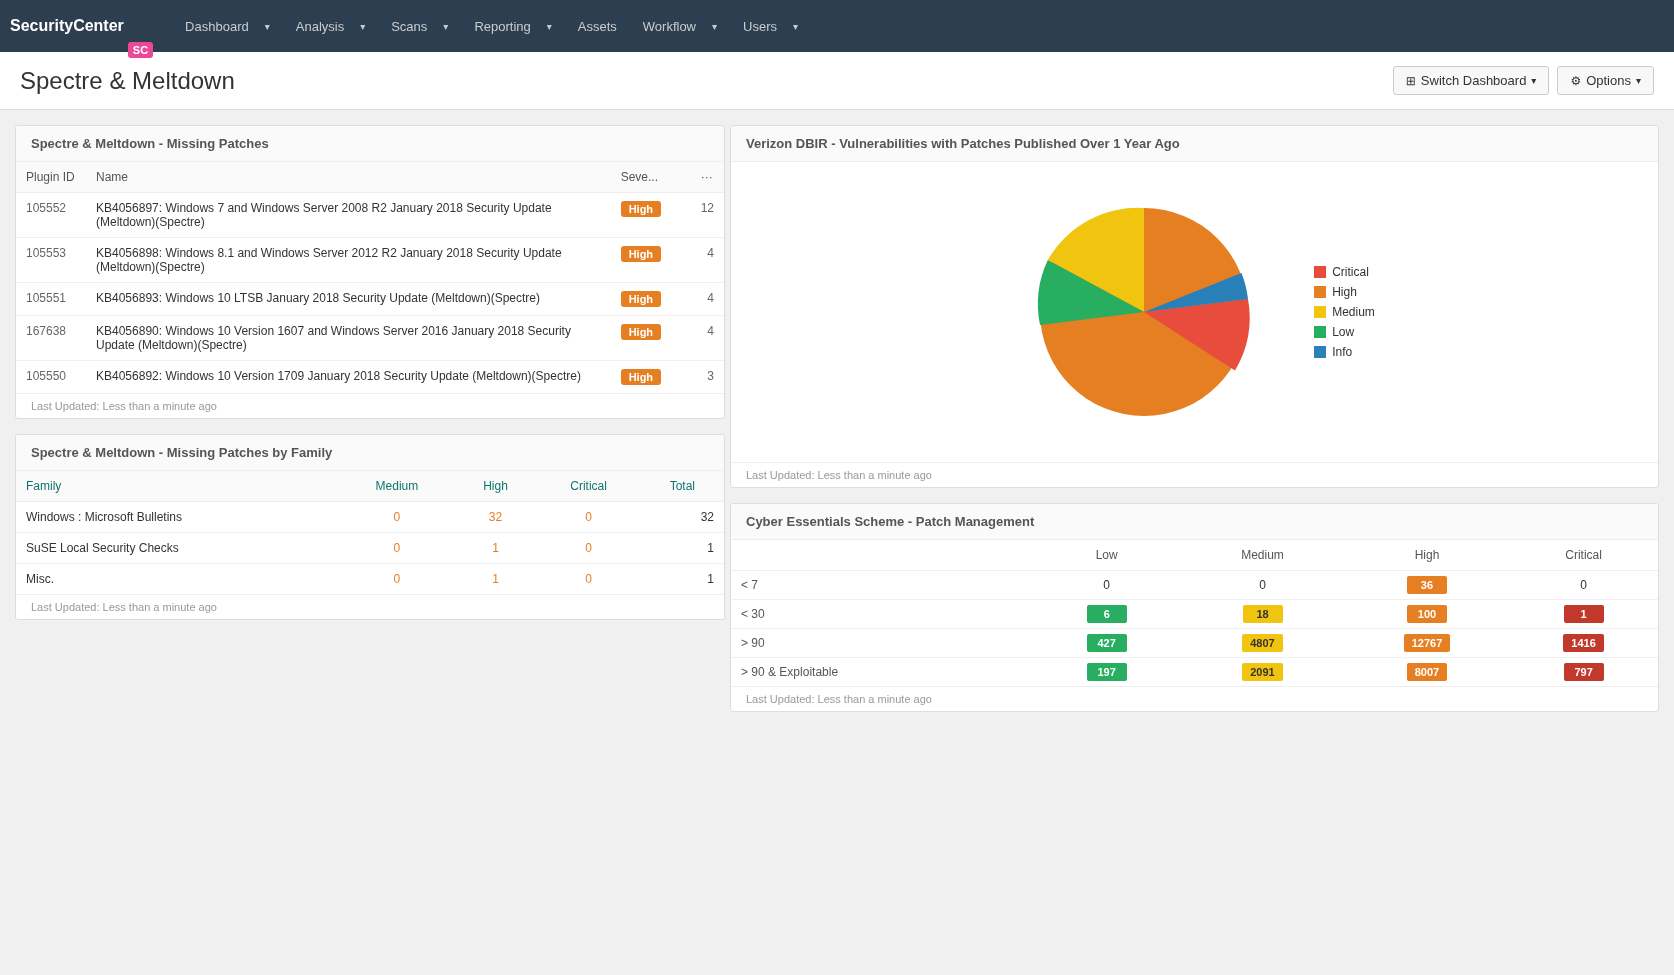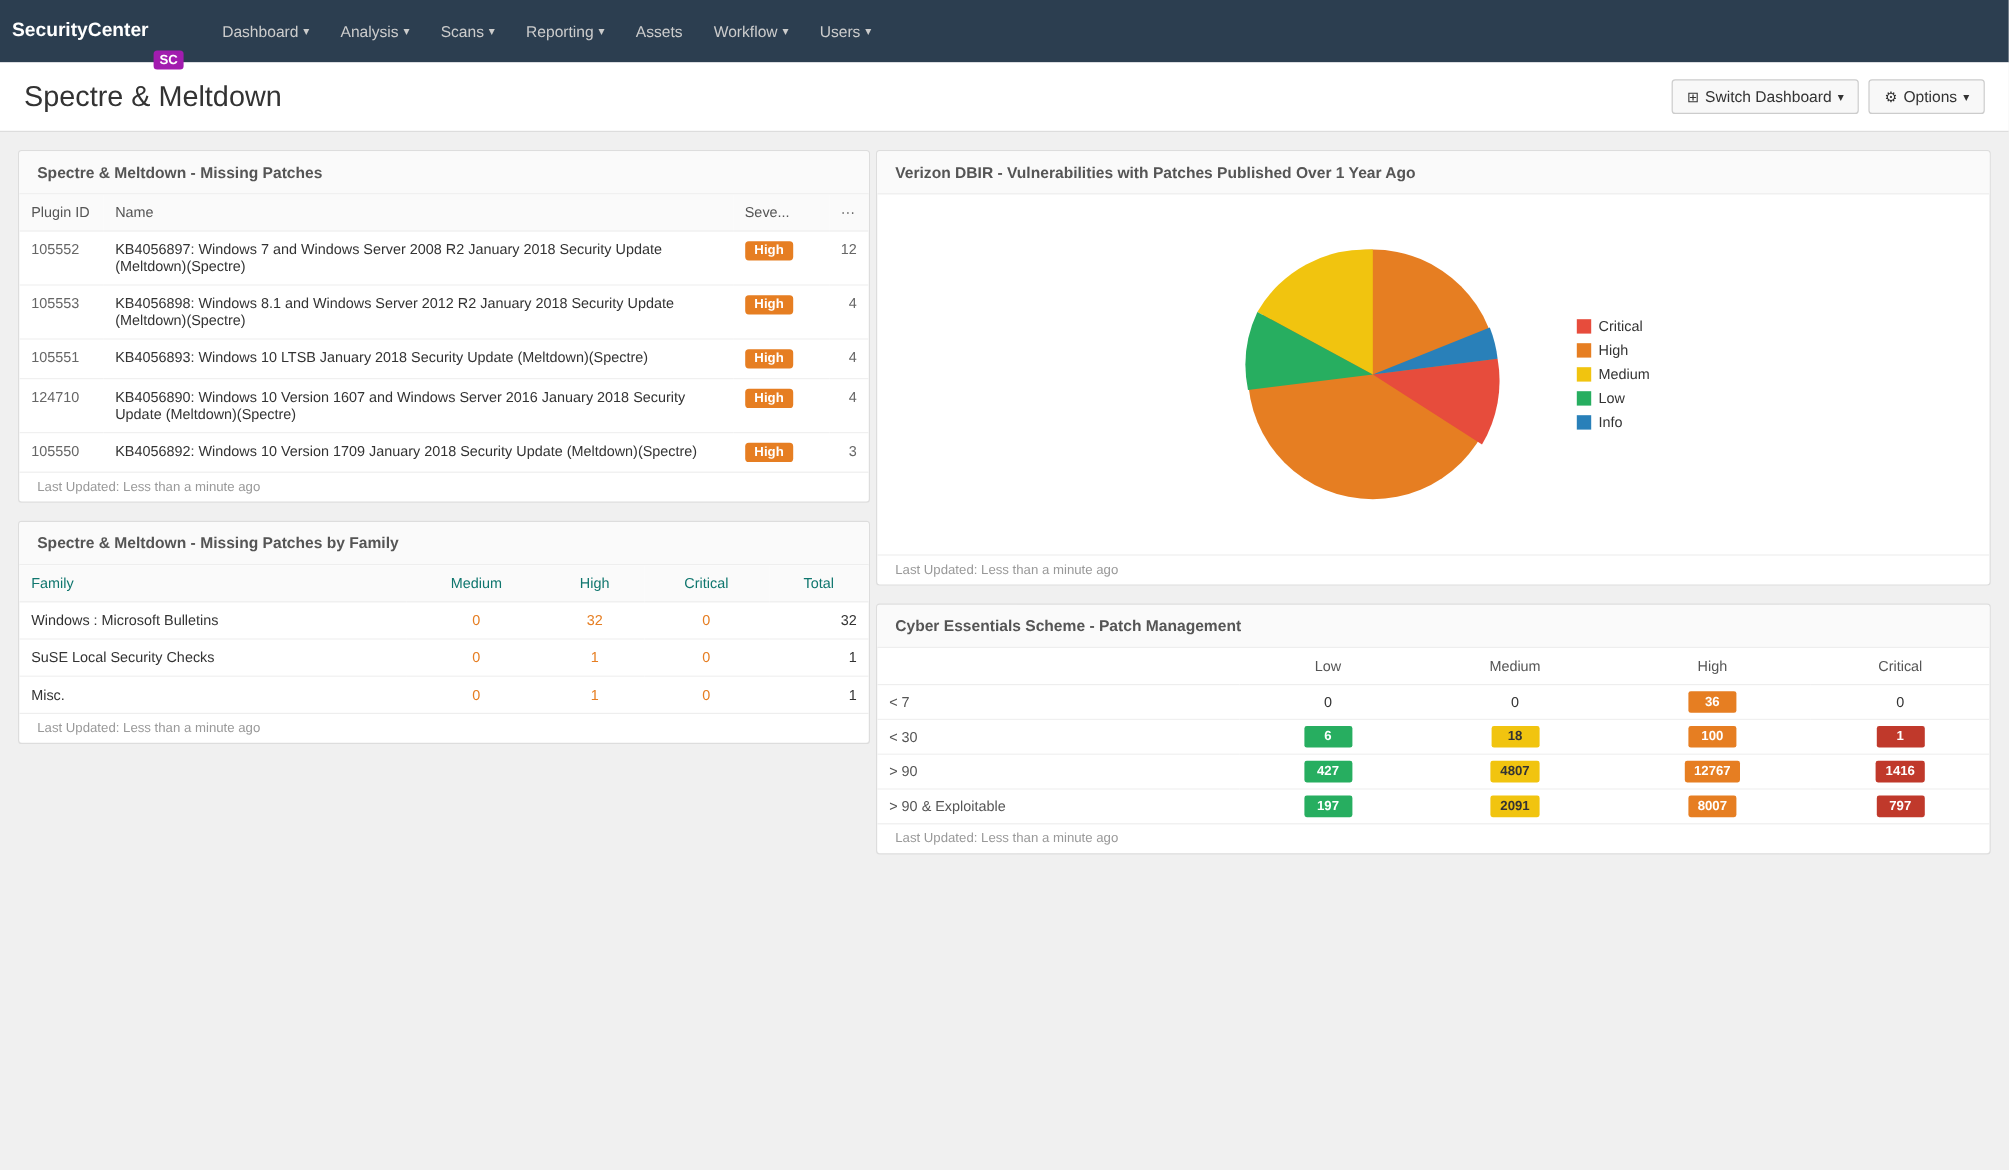--- a/index.html
+++ b/index.html
@@ -2,23 +2,23 @@
 <html><head>
   <meta charset="utf-8">
   <style>
     * { box-sizing: border-box; margin: 0; padding: 0; }
     body { font-family: Arial, sans-serif; font-size: 13px; background: #f0f0f0; color: #333; }
 
     
     .nav { background: #2c3e50; display: flex; align-items: center; padding: 0 10px; height: 52px; }
     .nav-brand { display: flex; align-items: center; margin-right: 20px; }
     .nav-brand-text { color: #fff; font-size: 16px; font-weight: bold; }
-    .nav-brand-badge { background: #a21caf; color: #fff; font-size: 11px; font-weight: bold; padding: 2px 5px; border-radius: 3px; margin-left: 4px; margin-top: 48px; }
+    .nav-brand-badge { background: #ec4899; color: #fff; font-size: 11px; font-weight: bold; padding: 2px 5px; border-radius: 3px; margin-left: 4px; margin-top: 48px; }
     .nav-items { display: flex; align-items: center; gap: 2px; }
-    .nav-item { color: #ccc; padding: 8px 12px; cursor: pointer; display: flex; align-items: center; gap: 4px; font-size: 13px; border-radius: 3px; }
+    .nav-item { color: #ccc; padding: 8px 12px; cursor: pointer; display: flex; align-items: center; gap: 16px; font-size: 13px; border-radius: 3px; }
     .nav-item .chevron { font-size: 10px; }
 
     
     .page-header { background: #fff; border-bottom: 1px solid #ddd; padding: 14px 20px; display: flex; align-items: flex-end; justify-content: space-between; }
     .page-title { font-size: 24px; font-weight: 300; color: #333; }
     .header-actions { display: flex; gap: 8px; }
     .btn { display: flex; align-items: center; gap: 5px; padding: 6px 12px; border: 1px solid #ccc; background: #f8f8f8; cursor: pointer; border-radius: 3px; font-size: 13px; color: #333; }
     .btn-icon { font-size: 12px; }
     .btn-caret { font-size: 10px; }
 
@@ -170,21 +170,21 @@
     <td class="col-sev"><span class="sev-badge sev-high">High</span></td>
     <td class="col-count">4</td>
   </tr>
                 <tr>
     <td class="col-plugin">105551</td>
     <td class="col-name">KB4056893: Windows 10 LTSB January 2018 Security Update (Meltdown)(Spectre)</td>
     <td class="col-sev"><span class="sev-badge sev-high">High</span></td>
     <td class="col-count">4</td>
   </tr>
                 <tr>
-    <td class="col-plugin">124710</td>
+    <td class="col-plugin">167638</td>
     <td class="col-name">KB4056890: Windows 10 Version 1607 and Windows Server 2016 January 2018 Security Update (Meltdown)(Spectre)</td>
     <td class="col-sev"><span class="sev-badge sev-high">High</span></td>
     <td class="col-count">4</td>
   </tr>
                 <tr>
     <td class="col-plugin">105550</td>
     <td class="col-name">KB4056892: Windows 10 Version 1709 January 2018 Security Update (Meltdown)(Spectre)</td>
     <td class="col-sev"><span class="sev-badge sev-high">High</span></td>
     <td class="col-count">3</td>
   </tr>

